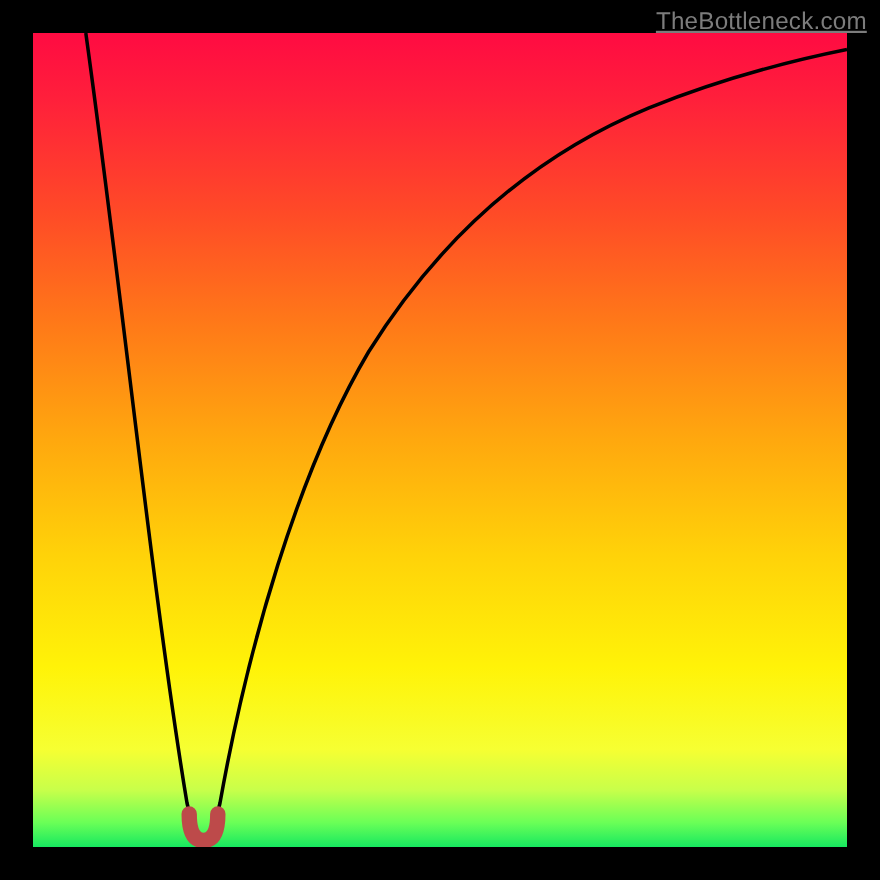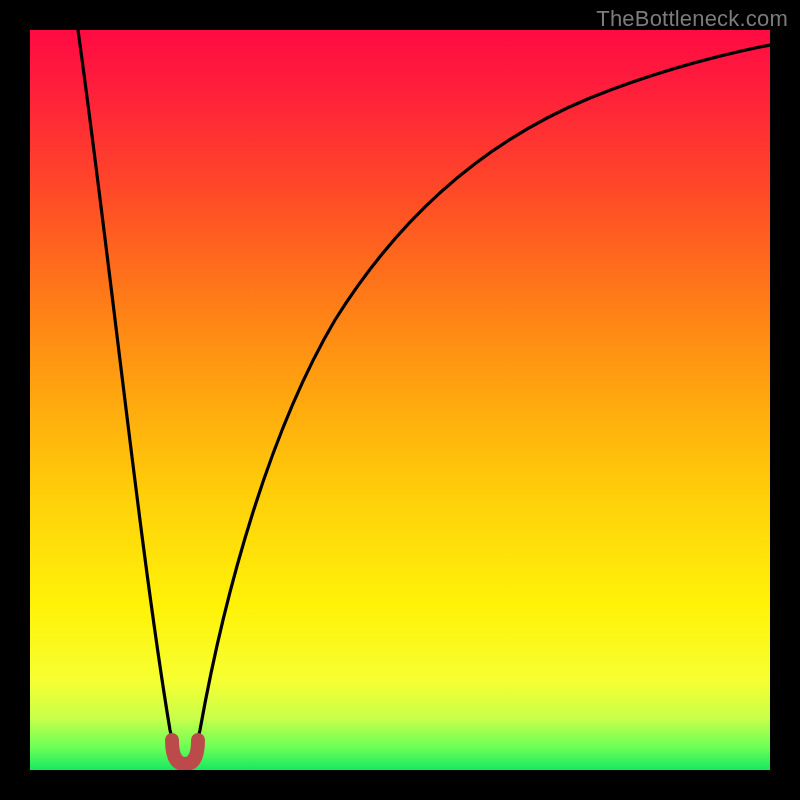--- a/index.html
+++ b/index.html
@@ -48,20 +48,21 @@
   }
   .watermark {
     position: absolute;
     top: 6px;
     right: 12px;
     font-family: Arial, Helvetica, sans-serif;
     font-size: 22px;
     color: #7c7c7c;
     letter-spacing: 0.2px;
     user-select: none;
+    text-decoration: underline;
   }
 </style>
 </head>
 <body>
 <div class="frame">
 
   <div class="plot">
     <div class="gradient"></div>
 
     <svg class="curve" viewBox="0 0 740 740" preserveAspectRatio="none">

